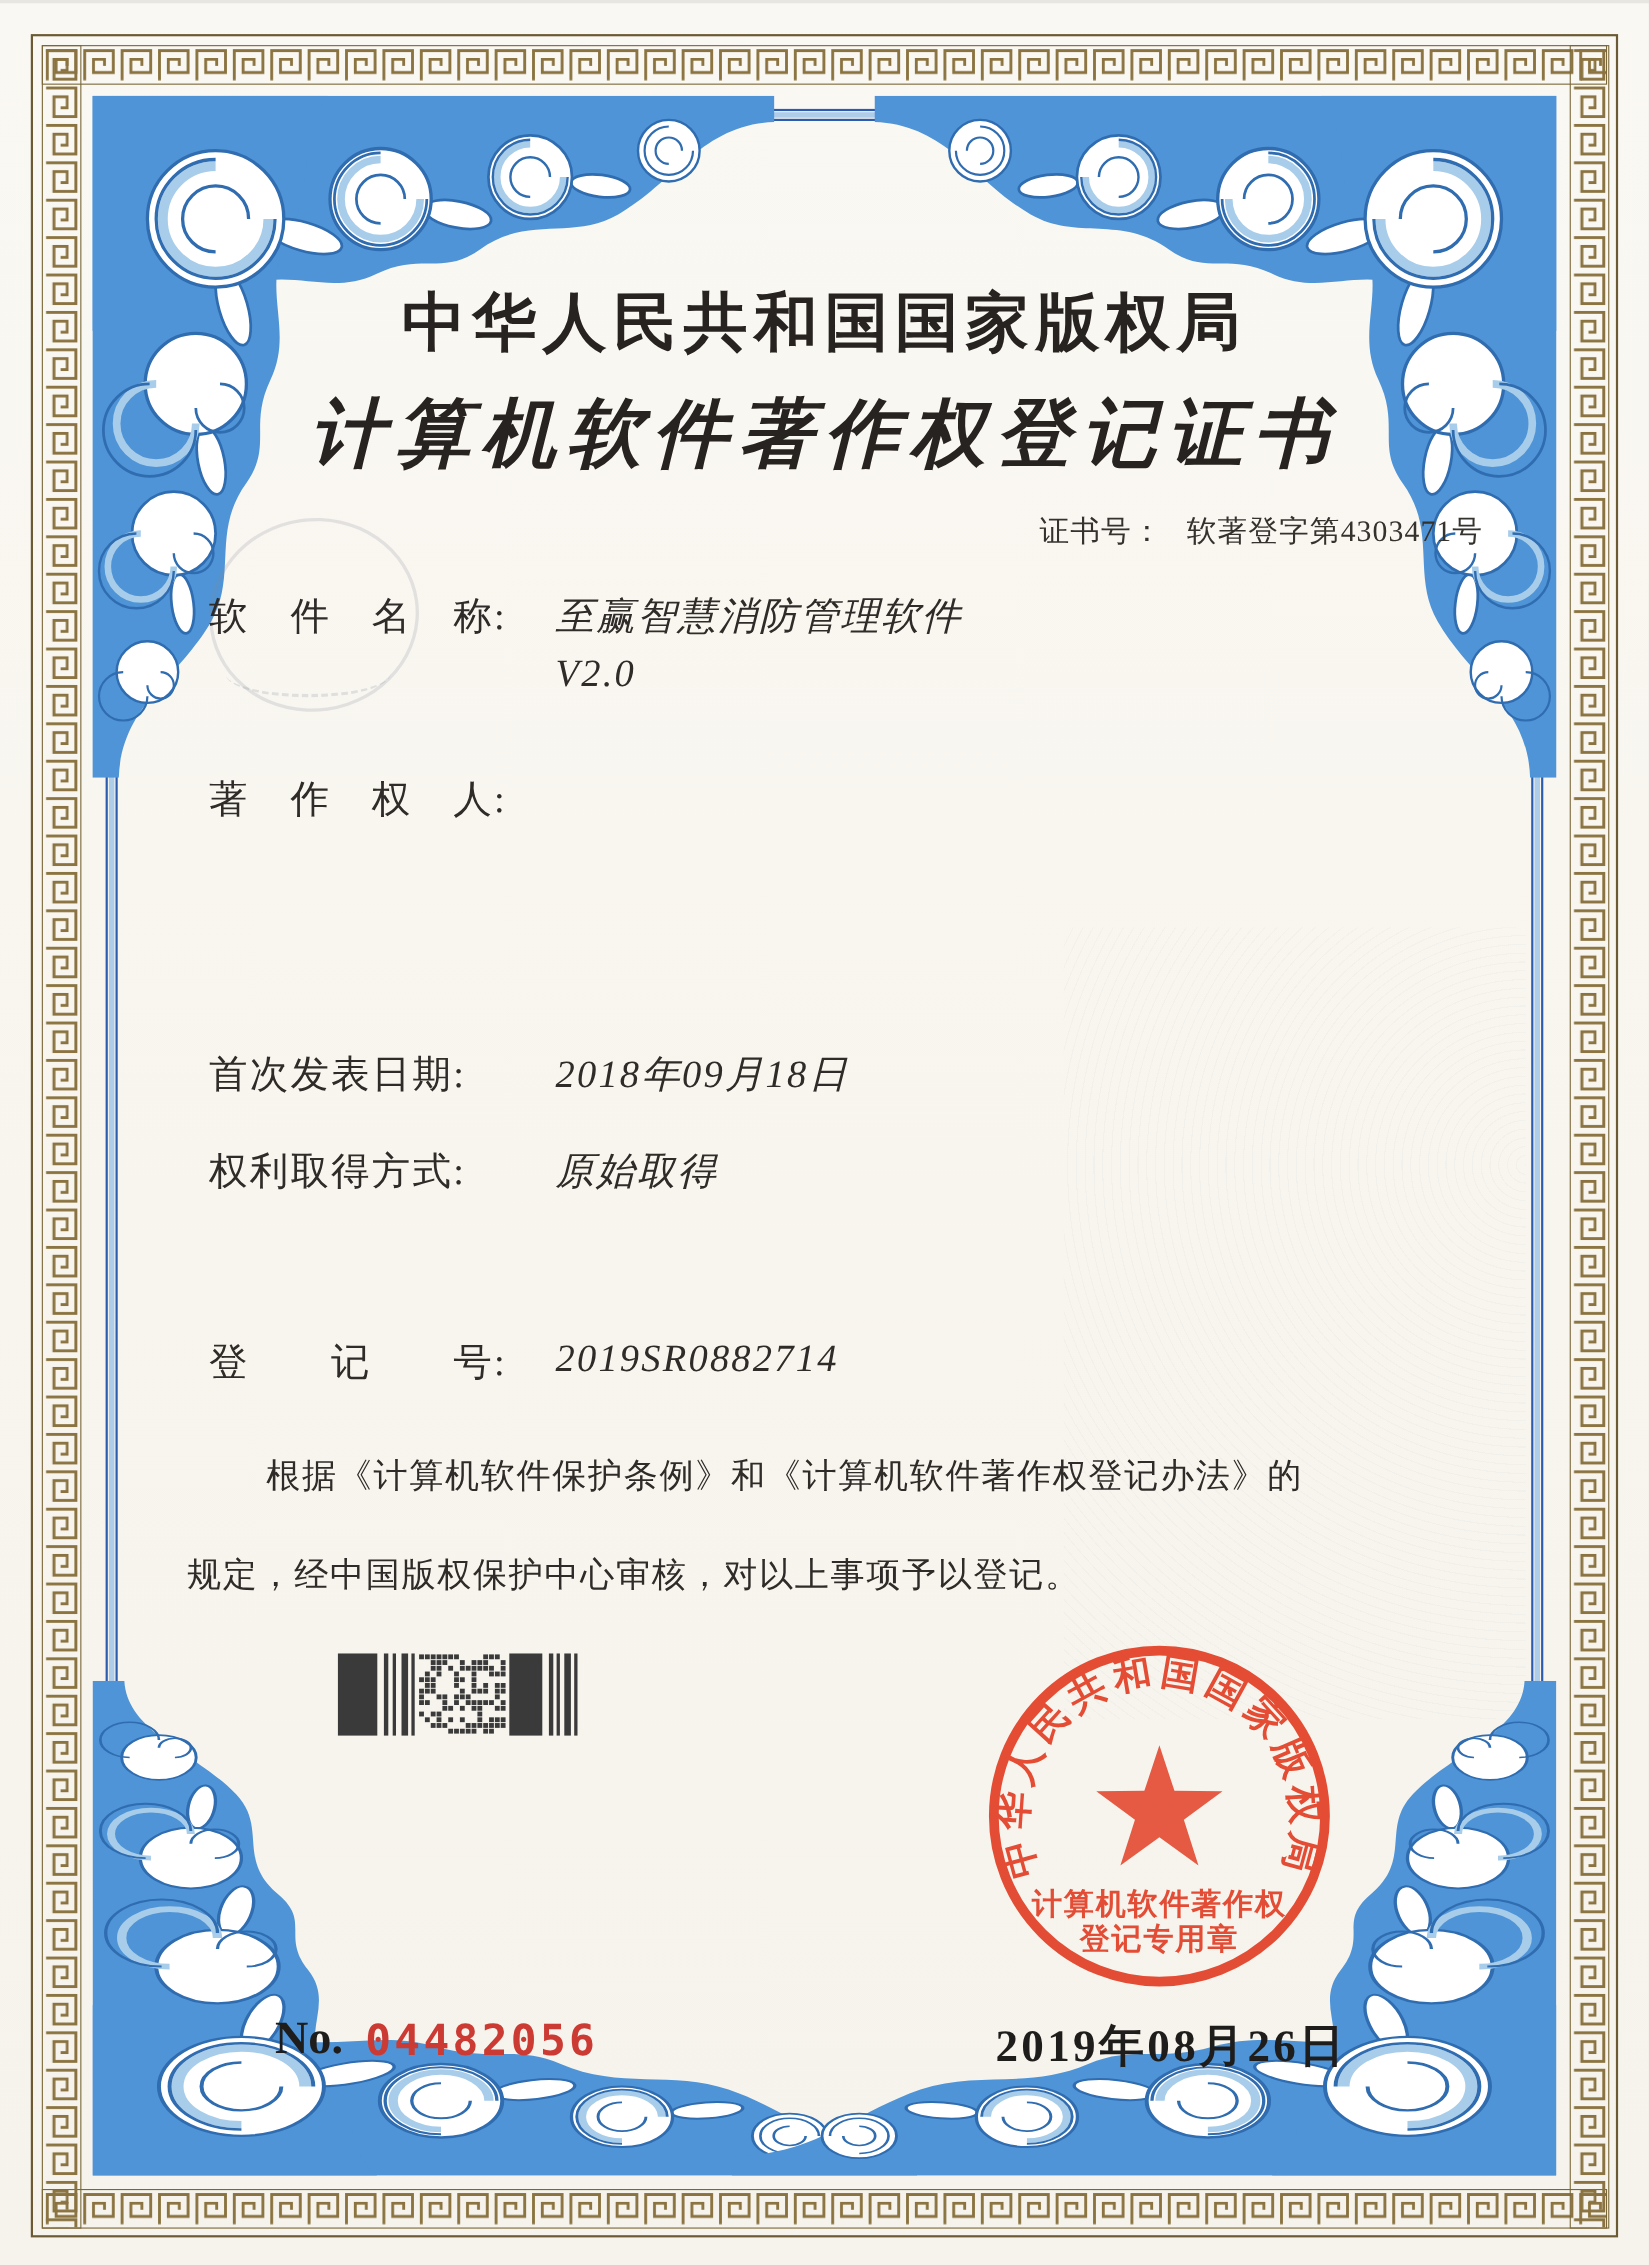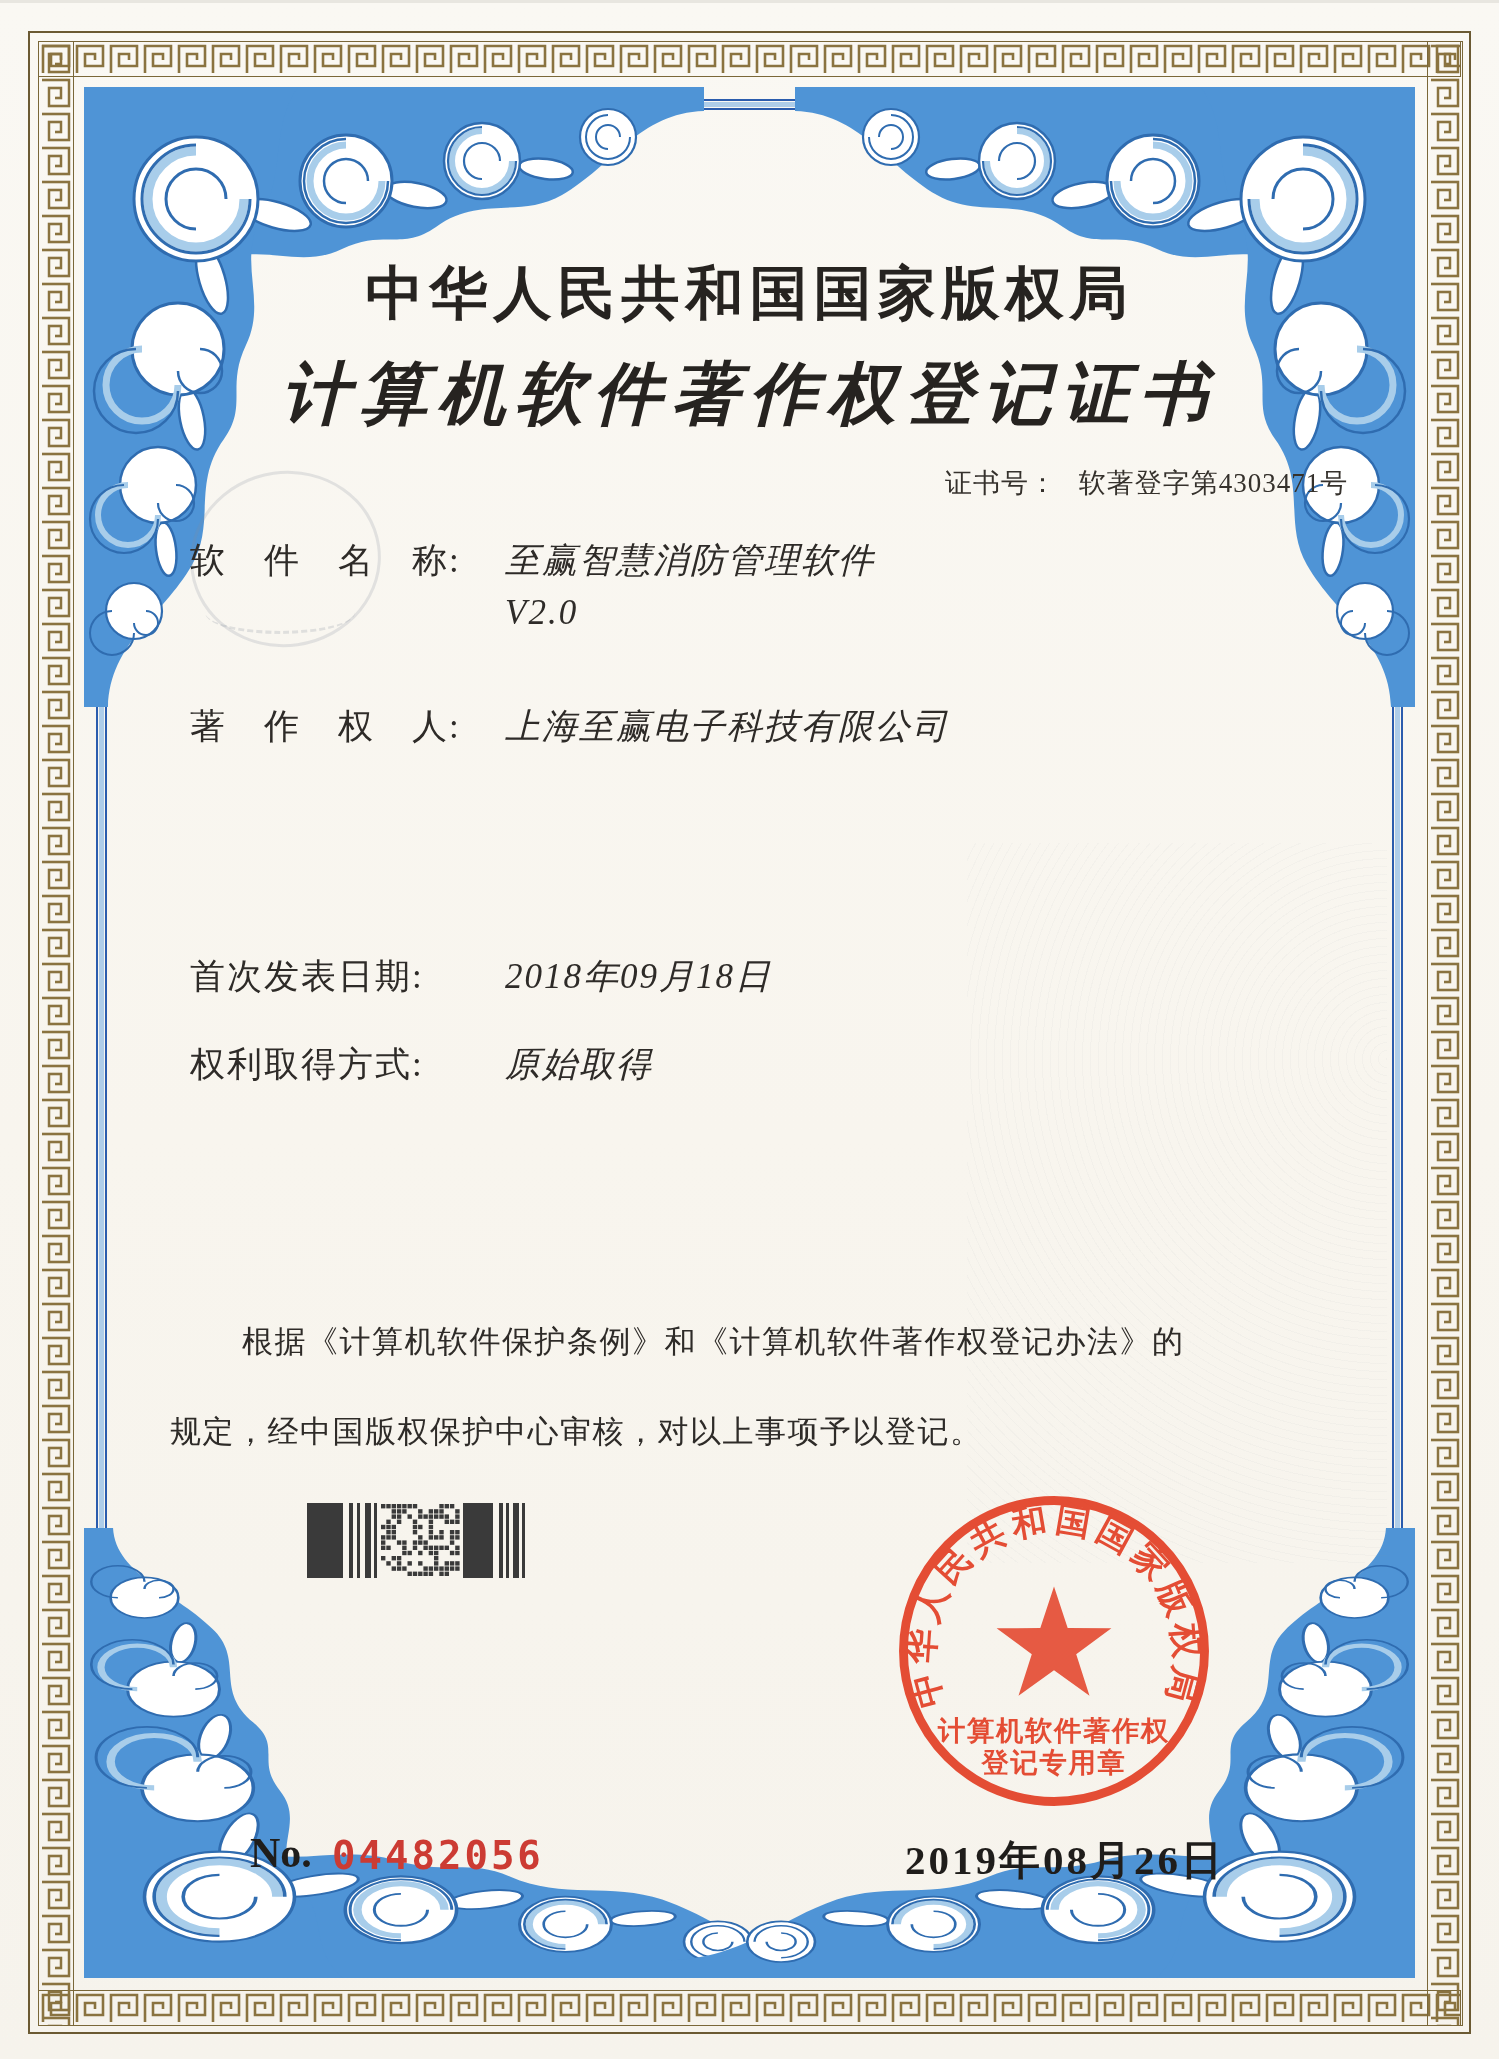--- a/index.html
+++ b/index.html
@@ -144,29 +144,32 @@
 
   <div class="row" style="top:534px">
     <span class="lbl">软　件　名　称:</span>
     <span class="val">至赢智慧消防管理软件</span>
   </div>
   <div class="row" style="top:590px">
     <span class="val">V2.0</span>
   </div>
   <div class="row" style="top:700px">
     <span class="lbl">著　作　权　人:</span>
-    <span class="val">上海至赢电子科技有限公司</span>
   </div>
   <div class="row" style="top:950px">
     <span class="lbl">首次发表日期:</span>
     <span class="val">2018年09月18日</span>
   </div>
   <div class="row" style="top:1038px">
     <span class="lbl">权利取得方式:</span>
     <span class="val">原始取得</span>
+  </div>
+  <div class="row" style="top:1212px">
+    <span class="lbl">登　　记　　号:</span>
+    <span class="val">2019SR0882714</span>
   </div>
 
   <div class="statement" style="left:170px;top:1408px">规定，经中国版权保护中心审核，对以上事项予以登记。</div>
   <div class="statement" style="left:242px;top:1318px">根据《计算机软件保护条例》和《计算机软件著作权登记办法》的</div>
 
   <svg class="barcode" width="220" height="75">
     <g fill="#3a3a3a">
       <rect x="0" y="0" width="36" height="75"></rect>
       <rect x="42" y="0" width="4" height="75"></rect>
       <rect x="50" y="0" width="3" height="75"></rect>

